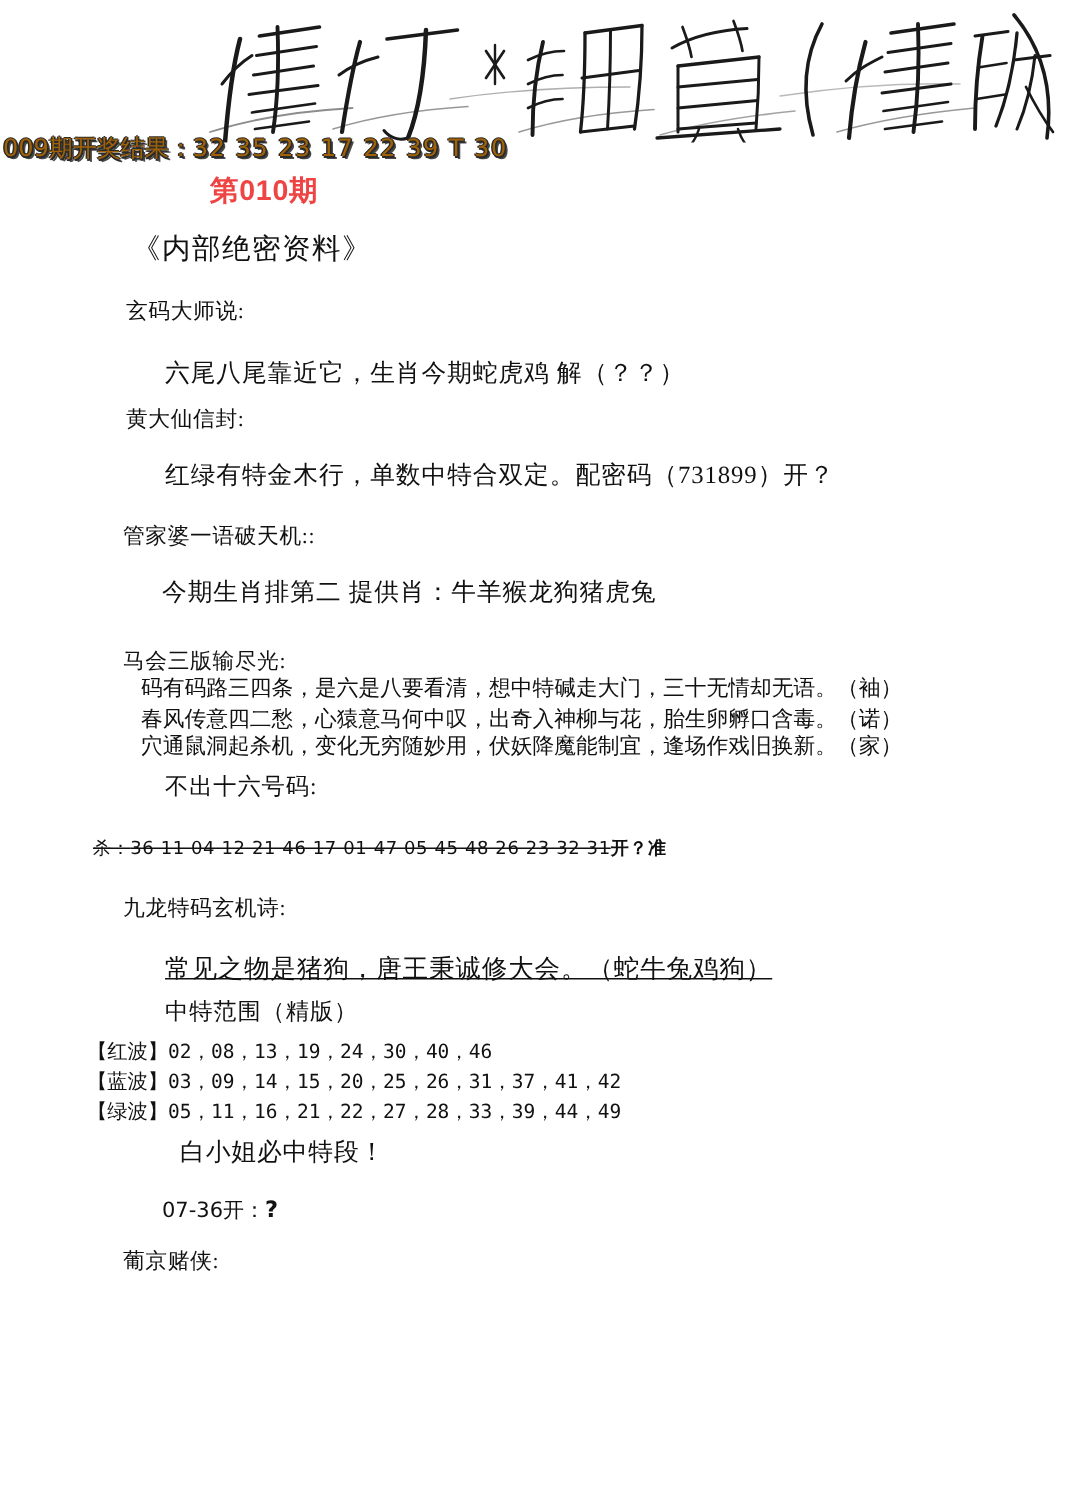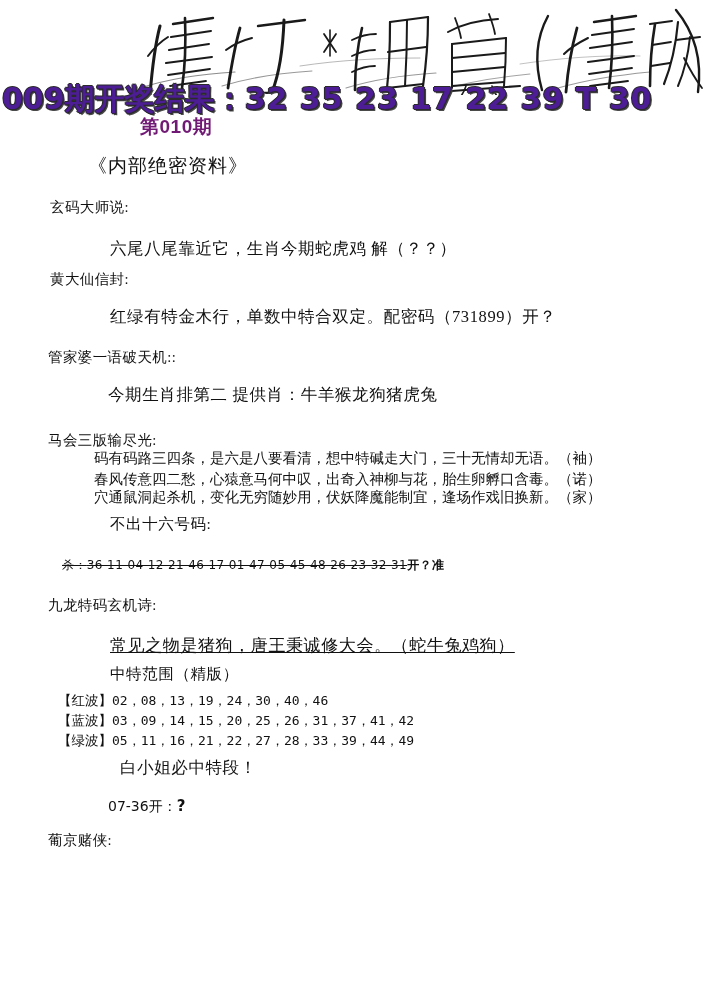--- a/index.html
+++ b/index.html
@@ -29,64 +29,65 @@
   .banner svg { display: block; }
 
   
   .result-line {
     position: absolute;
     left: 2px;
     top: 86px;
     width: 710px;
     height: 28px;
     font-family: "DejaVu Sans", "Liberation Sans", sans-serif;
-    font-weight: bold;
-    font-size: 30px;
+    font-weight: normal;
+    font-size: 16px;
     letter-spacing: 0px;
-    color: #4c1d95;
+    color: #a16207;
     text-shadow:
        1px 0 0 #2b2b2b,
       -1px 0 0 #2b2b2b,
        0 1px 0 #2b2b2b,
        0 -1px 0 #2b2b2b,
        1px 1px 0 #2b2b2b,
        2px 2px 0 #4a4a4a;
     white-space: nowrap;
     line-height: 26px;
   }
   .result-line .nums { letter-spacing: 1px; }
 
   
   .issue {
     position: absolute;
     left: 140px;
     top: 114px;
     font-family: "Liberation Sans", "DejaVu Sans", sans-serif;
     font-weight: bold;
     font-size: 19px;
-    color: #701a75;
+    color: #ef4444;
     letter-spacing: 0.5px;
   }
 
   
   .txt {
     position: absolute;
     white-space: nowrap;
     color: #111;
   }
   .title-quote {
     left: 88px; top: 153px;
     font-size: 19px;
     font-family: "Liberation Serif", "DejaVu Serif", serif;
     letter-spacing: 1px;
   }
   .lbl {
     font-size: 14.5px;
     font-family: "Liberation Serif", "DejaVu Serif", serif;
     letter-spacing: 0.4px;
+    margin-left: 34px;
   }
   .body-line {
     font-size: 16.5px;
     font-family: "Liberation Serif", "DejaVu Serif", serif;
     letter-spacing: 0.6px;
   }
   .poem-line {
     font-size: 14.5px;
     font-family: "DejaVu Sans", "Liberation Sans", sans-serif;
     letter-spacing: 0px;

